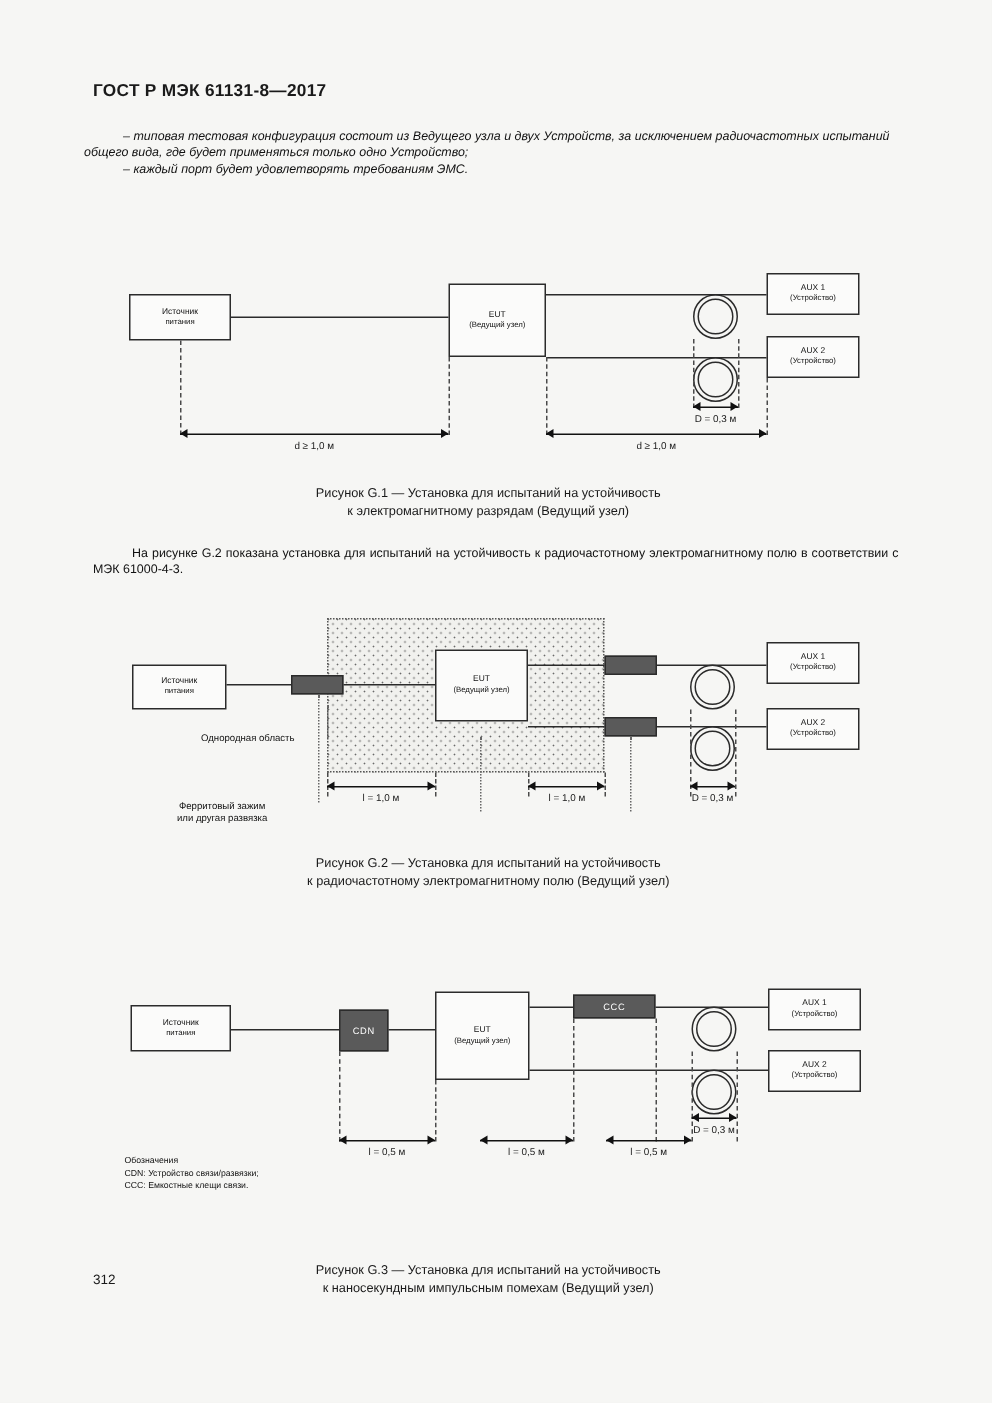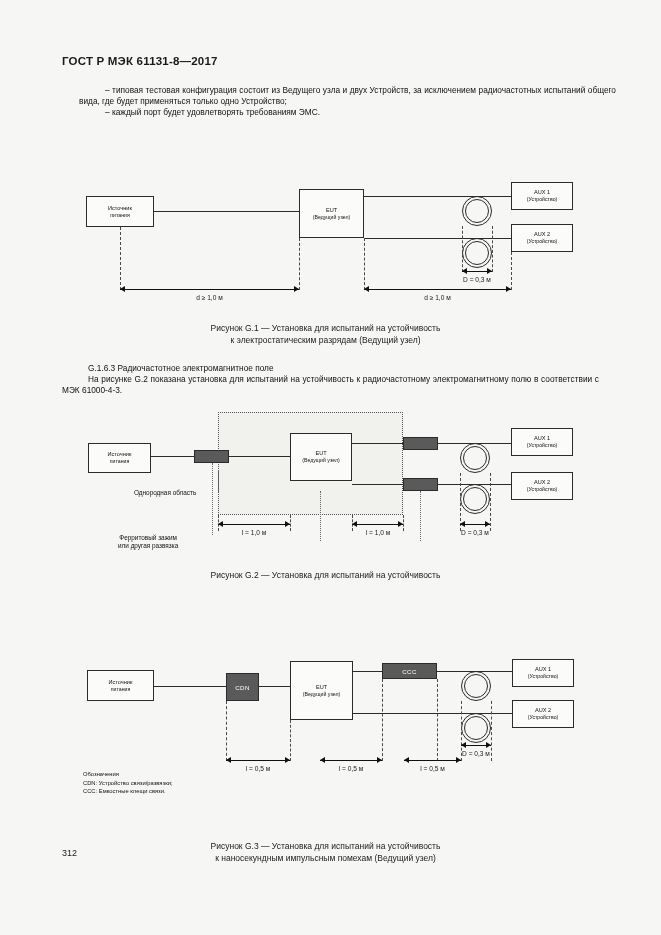--- a/index.html
+++ b/index.html
@@ -134,21 +134,21 @@
     font-size:9px;
   }
 </style>
 </head>
 <body>
 
 <div class="page">
 
   <div class="doc-header">ГОСТ Р МЭК 61131-8—2017</div>
 
-  <div class="para" style="left:79px;top:85px;width:537px;">
+  <div class="para" style="left:56px;top:85px;width:537px;font-style:italic;">
     <p class="dash">–  типовая тестовая конфигурация состоит из Ведущего узла и двух Устройств, за исключением радиочастотных испытаний общего вида, где будет применяться только одно Устройство;</p>
     <p class="dash">–  каждый порт будет удовлетворять требованиям ЭМС.</p>
   </div>
 
   <div class="fig" style="left:0;top:0;width:661px;height:340px;">
 
     <div class="box" style="left:86px;top:196px;width:68px;height:31px;">
       <span>Источник</span>
       <span class="l2">питания</span>
     </div>
@@ -199,25 +199,24 @@
     <div class="dim" style="left:462px;top:268px;width:30px;">
       <div class="bar"></div>
         <div class="ar-l"></div>
         <div class="ar-r"></div>
     </div>
     <div class="dimlabel" style="left:437px;top:276px;width:80px;">D = 0,3 м</div>
   </div>
 
   <div class="caption" style="top:322px;">
     <div>Рисунок G.1 — Установка для испытаний на устойчивость</div>
-    <div>к электростатическим разрядам (Ведущий узел)</div>
+    <div>к электромагнитному разрядам (Ведущий узел)</div>
   </div>
 
   <div class="para" style="left:62px;top:363px;width:537px;">
-    <p class="ind">G.1.6.3 Радиочастотное электромагнитное поле</p>
     <p class="ind">На рисунке G.2 показана установка для испытаний на устойчивость к радиочастотному электромагнитному полю в соответствии с МЭК 61000-4-3.</p>
   </div>
 
   <div class="fig" style="left:0;top:0;width:661px;height:600px;">
 
     <div class="hatch" style="left:218px;top:412px;width:185px;height:103px;"></div>
 
     <div class="box" style="left:88px;top:443px;width:63px;height:30px;">
       <span>Источник</span>
       <span class="l2">питания</span>
@@ -286,20 +285,21 @@
     <div class="dim" style="left:460px;top:521px;width:30px;">
       <div class="bar"></div>
         <div class="ar-l"></div>
         <div class="ar-r"></div>
     </div>
     <div class="dimlabel" style="left:435px;top:529px;width:80px;">D = 0,3 м</div>
   </div>
 
   <div class="caption" style="top:569px;">
     <div>Рисунок G.2 — Установка для испытаний на устойчивость</div>
+    <div>к радиочастотному электромагнитному полю (Ведущий узел)</div>
   </div>
 
 
   <div class="fig" style="left:0;top:0;width:661px;height:820px;">
 
     <div class="box" style="left:87px;top:670px;width:67px;height:31px;">
       <span>Источник</span>
       <span class="l2">питания</span>
     </div>
 

